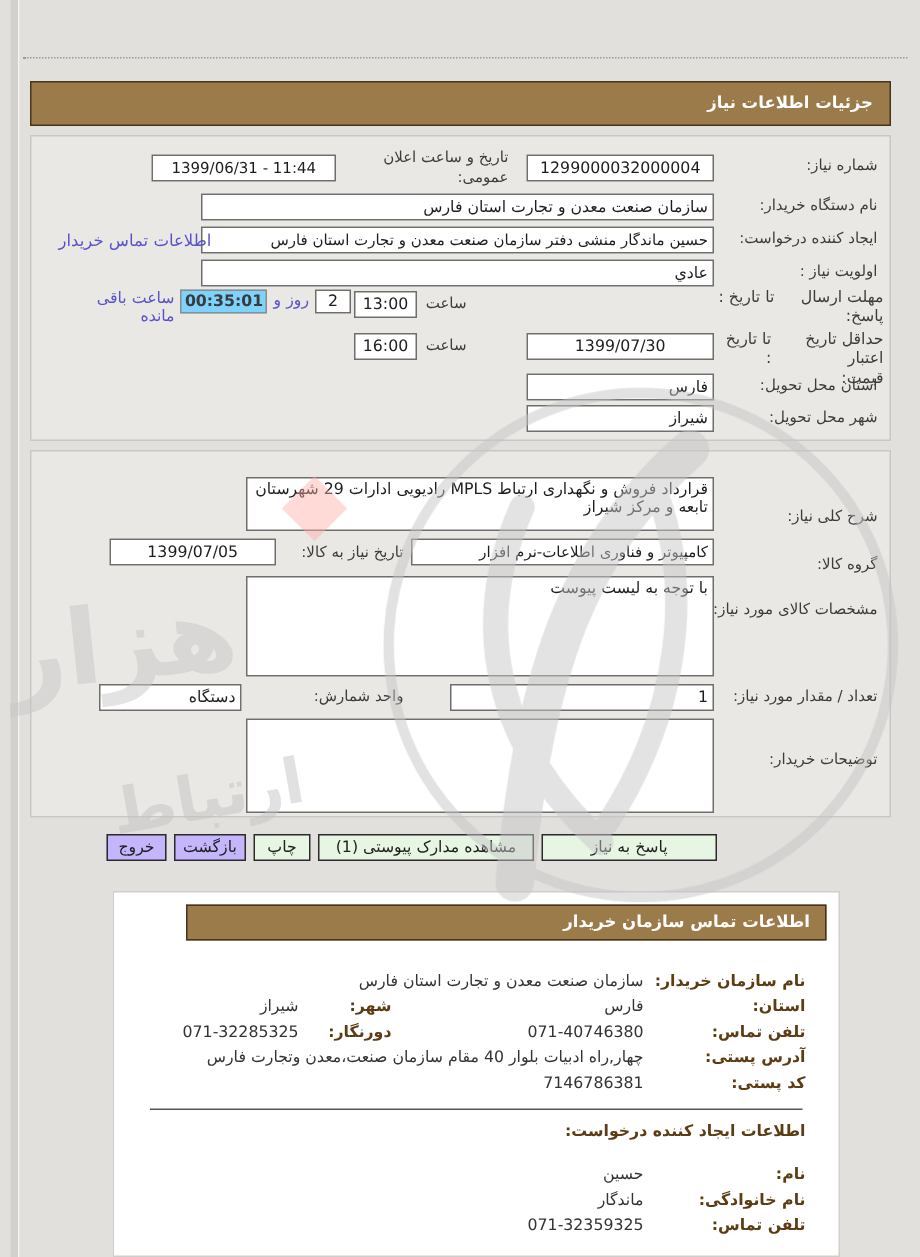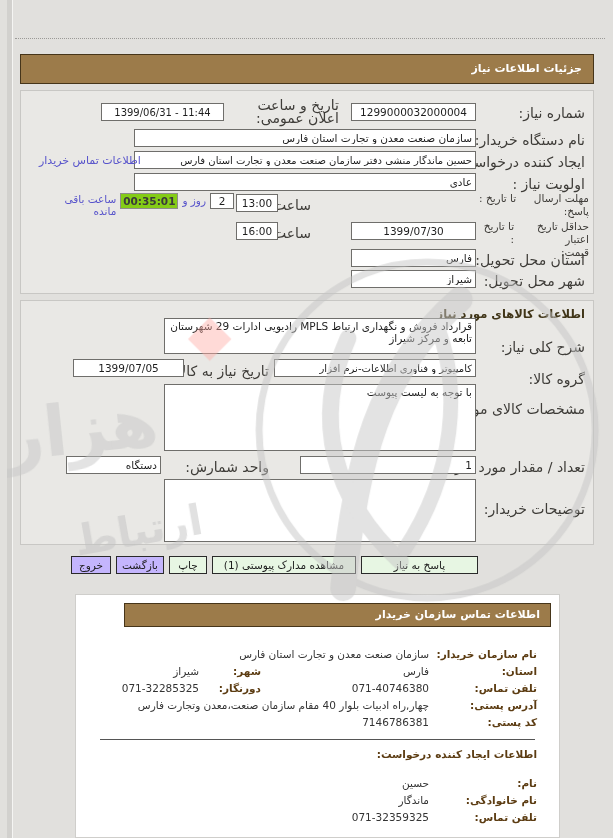--- a/index.html
+++ b/index.html
@@ -5,21 +5,21 @@
   html,body{margin:0;padding:0;}
   body{
     width:613px;height:838px;overflow:hidden;
     background:#e1e0dd;
     font-family:"DejaVu Sans",sans-serif;
     direction:rtl;
     position:relative;
   }
   #root{position:absolute;inset:0;width:606px;height:838px;}
   .abs{position:absolute;}
-  .lbl{position:absolute;font-size:14px;color:#3e3c38;white-space:nowrap;}
+  .lbl{position:absolute;font-size:10px;color:#3e3c38;white-space:nowrap;}
   .lbl.wrap{white-space:normal;line-height:13px;text-align:right;}
   .two{position:absolute;font-size:10.5px;color:#3e3c38;line-height:13px;}
   .two .l1{display:flex;justify-content:space-between;}
   .titlebar{
     position:absolute;background:#9c7b4a;border:1px solid #46351a;
     color:#ffffff;font-size:11px;font-weight:bold;
     box-sizing:border-box;padding-right:11px;
   }
   .panel{
     position:absolute;background:#e9e8e5;border:1px solid #c8c7c4;
@@ -35,21 +35,21 @@
   .ta{
     position:absolute;background:#fff;border:1px solid #6f6e6b;
     font-family:"DejaVu Sans",sans-serif;font-size:10.5px;color:#1d1d1d;
     padding:1px 3px;box-sizing:border-box;resize:none;outline:none;
     direction:rtl;text-align:right;
   }
   .link{position:absolute;font-size:11px;color:#5753cb;cursor:pointer;white-space:nowrap;}
   .blue{color:#5753cb;}
   .cdbox{display:inline-block;box-sizing:border-box;height:16px;background:#fff;
     border:1px solid #6f6e6b;text-align:center;font-size:10.5px;line-height:14px;color:#1d1d1d;}
-  .cdyellow{display:inline-block;box-sizing:border-box;height:16px;background:#84cc16;
+  .cdyellow{display:inline-block;box-sizing:border-box;height:16px;background:#7dd3fc;
     border:1px solid #8e8d8a;text-align:center;font-size:10.5px;font-weight:bold;
     line-height:14px;color:#3a3a3a;}
   .btnrow{position:absolute;left:0;right:0;top:556px;display:flex;direction:rtl;
     gap:5px;padding-right:135px;box-sizing:border-box;}
   .btn{
     height:18px;border:1px solid #2a2a2a;box-sizing:border-box;
     font-family:"DejaVu Sans",sans-serif;font-size:10.5px;color:#1d1d1d;
     padding:0 7px;cursor:pointer;line-height:15px;
   }
   .btn.green{background:#e7f6e3;}
@@ -136,21 +136,20 @@
 
     <span class="lbl" style="right:8px;top:161px;">استان محل تحویل:</span>
     <input class="inp rtl" style="right: 117px; top: 158px; width: 125px;" readonly="" value="فارس">
 
     <span class="lbl" style="right:8px;top:182px;">شهر محل تحویل:</span>
     <input class="inp rtl" style="right: 117px; top: 179px; width: 125px;" readonly="" value="شیراز">
   </div>
 
   <div class="panel" style="left:13px;top:300px;width:574px;height:245px;">
 
-    <span class="lbl" style="right:8px;top:6px;font-weight:bold;color:#403518;font-size:11.5px;">اطلاعات کالاهای مورد نیاز</span>
 
     <span class="lbl" style="right:8px;top:38px;">شرح کلی نیاز:</span>
     <textarea class="ta" style="right: 117px; top: 17px; width: 312px; height: 36px;" readonly="">قرارداد فروش و نگهداری ارتباط MPLS رادیویی ادارات 29 شهرستان تابعه و مرکز شیراز</textarea>
 
     <span class="lbl" style="right:8px;top:70px;">گروه کالا:</span>
     <input class="inp rtl" style="right: 117px; top: 58px; width: 202px; font-size: 10px;" readonly="" value="کامپیوتر و فناوری اطلاعات-نرم افزار">
     <span class="lbl" style="right:324px;top:62px;">تاریخ نیاز به کالا:</span>
     <input class="inp center" style="right: 409px; top: 58px; width: 111px;" readonly="" value="1399/07/05">
 
     <span class="lbl" style="right:8px;top:100px;">مشخصات کالای مورد نیاز:</span>

